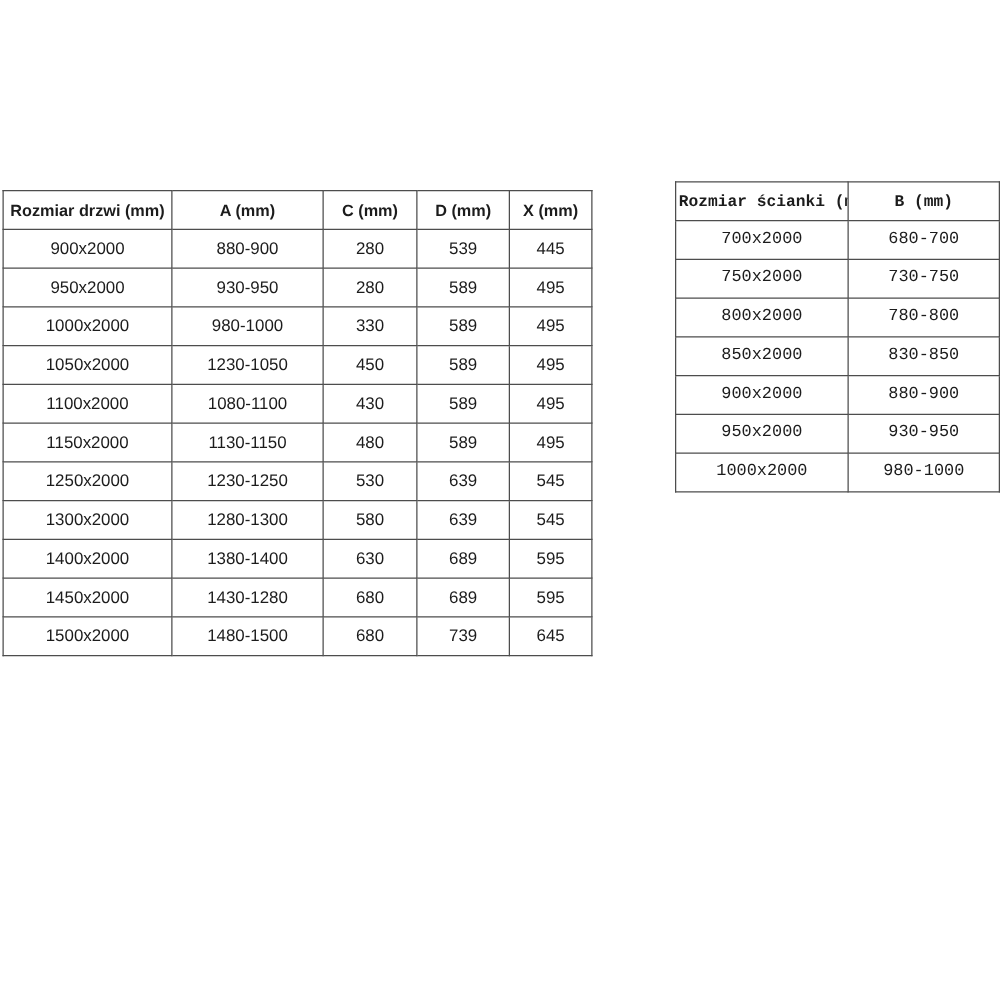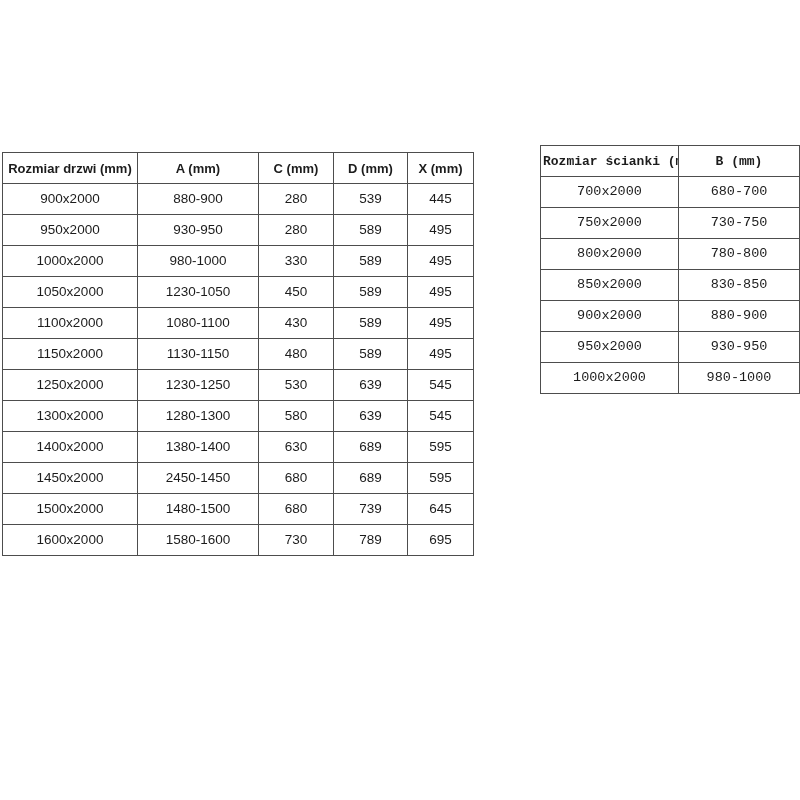--- a/index.html
+++ b/index.html
@@ -142,39 +142,32 @@
         </tr>
         <tr>
           <td>1400x2000</td>
           <td>1380-1400</td>
           <td>630</td>
           <td>689</td>
           <td>595</td>
         </tr>
         <tr>
           <td>1450x2000</td>
-          <td>2450-1450</td>
+          <td>1430-1280</td>
           <td>680</td>
           <td>689</td>
           <td>595</td>
         </tr>
         <tr>
           <td>1500x2000</td>
           <td>1480-1500</td>
           <td>680</td>
           <td>739</td>
           <td>645</td>
         </tr>
-        <tr>
-          <td>1600x2000</td>
-          <td>1580-1600</td>
-          <td>730</td>
-          <td>789</td>
-          <td>695</td>
-        </tr>
       </tbody>
     </table>
 
   <table id="walls-table" class="dim-table">
     <colgroup>
         <col>
         <col>
       </colgroup>
   <thead>
         <tr>

